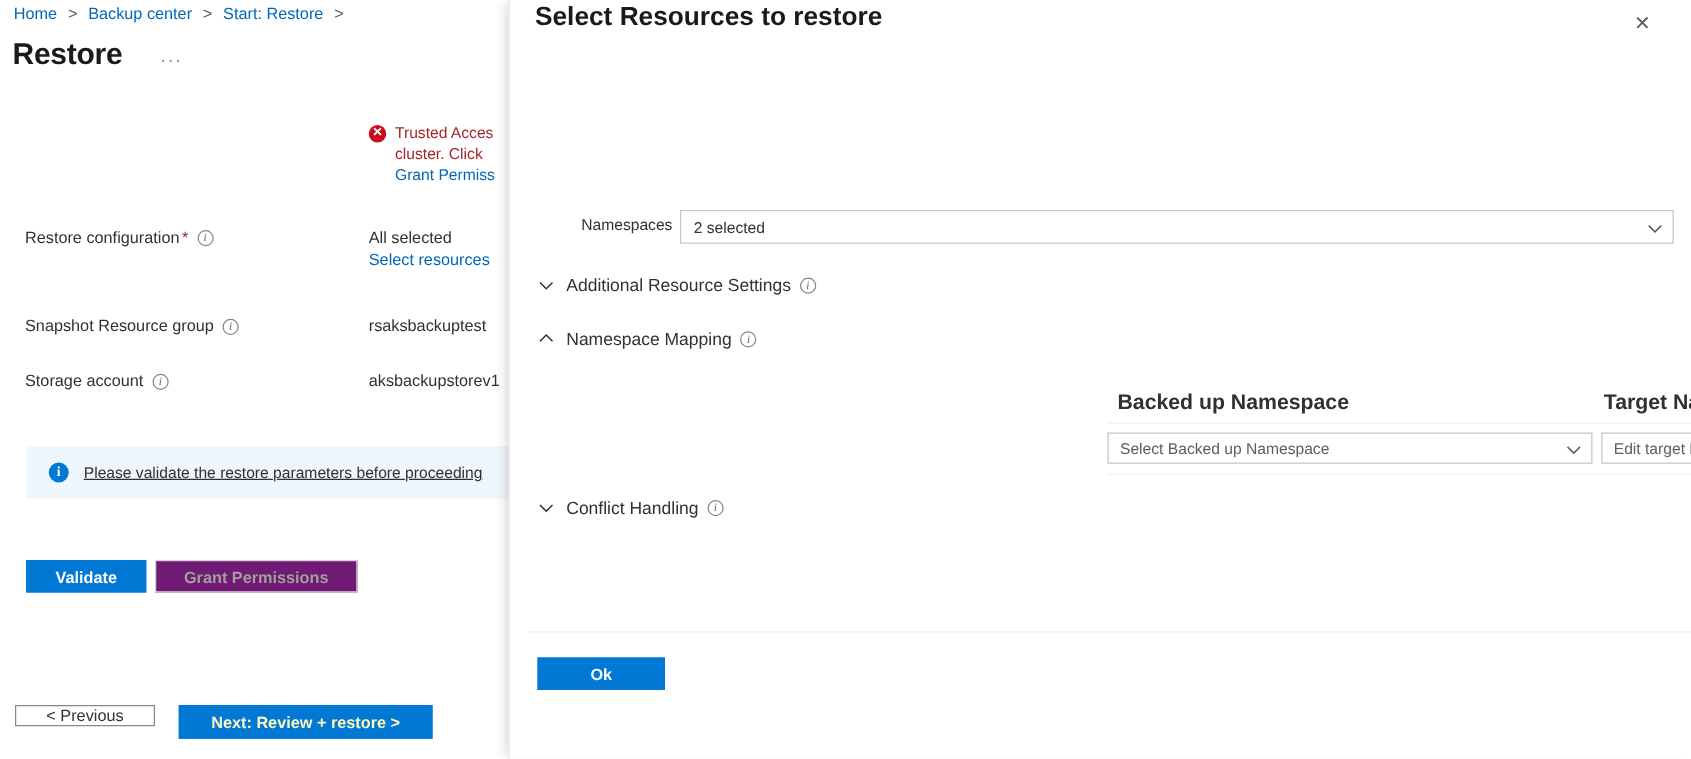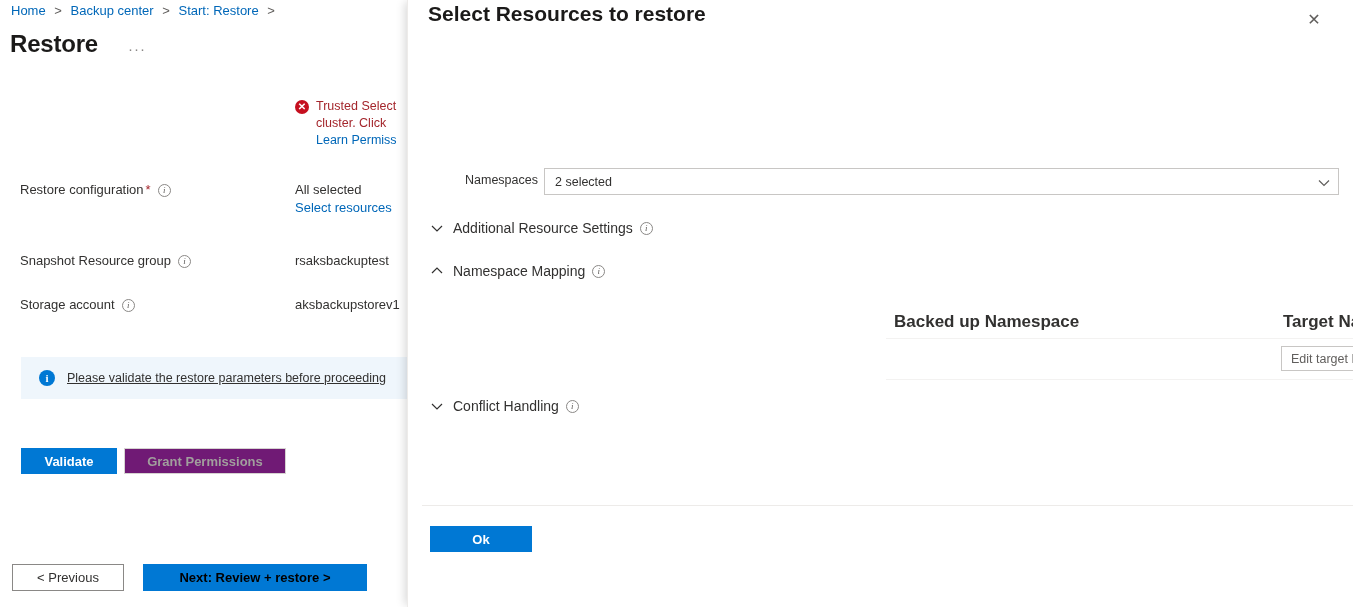--- a/index.html
+++ b/index.html
@@ -99,26 +99,26 @@
   }
   #btn-validate {
     left: 21px; top: 448px; width: 96px; height: 26px;
     background: #0078d4; color: #fff; border: 1px solid #0078d4;
   }
   #btn-grant-permissions {
     left: 124px; top: 448px; width: 162px; height: 26px;
     background: #701a75; color: #a19f9d; border: 1px solid #d6d3d1;
   }
   #btn-previous {
-    left: 12px; top: 564px; width: 112px; height: 27px;
+    left: 12px; top: 564px; width: 112px; height: 17px;
     background: #ffffff; color: #323130; border: 1px solid #8a8886; font-weight: 400;
   }
   #btn-next {
-    left: 143px; top: 564px; width: 224px; height: 27px;
-    background: #0078d4; color: #000000; border: 1px solid #0078d4;
+    left: 143px; top: 564px; width: 203px; height: 27px;
+    background: #0078d4; color: #fef9c3; border: 1px solid #0078d4;
   }
 
   
   #context-pane {
     position: absolute; left: 407px; top: 0; width: 946px; height: 607px;
     background: #ffffff;
     box-shadow: -4px 0 9px -2px rgba(0,0,0,0.16);
     border-left: 1px solid #edebe9;
   }
 
@@ -228,23 +228,23 @@
       <span class="sep">&gt;</span>
       <span class="crumb">Start: Restore</span>
       <span class="sep">&gt;</span>
     </div>
 
     <div id="page-title">Restore</div>
     <div id="title-ellipsis">···</div>
 
     <div id="trusted-access-error">
       <div class="err-icon">✕</div>
-      <span class="err-text">Trusted Select</span>
+      <span class="err-text">Trusted Acces</span>
       <span class="err-text">cluster. Click</span>
-      <span class="err-link">Learn Permiss</span>
+      <span class="err-link">Grant Permiss</span>
     </div>
 
     <div class="form-row" id="row-restore-config">
       <div class="form-label">
         <span>Restore configuration</span><span class="req-star">*</span><span class="info-dot">i</span>
       </div>
       <div class="form-value">All selected</div>
       <div class="form-link">Select resources</div>
     </div>
 
@@ -312,20 +312,28 @@
       <span class="sec-title">Namespace Mapping</span>
       <span class="info-dot">i</span>
     </div>
 
     <div id="mapping-table">
       <div class="th-row">
         <div class="th th-backed">Backed up Namespace</div>
         <div class="th th-target">Target Name Space</div>
       </div>
       <div class="body-row">
+        <div id="mapping-backed-select">
+          <span class="ph">Select Backed up Namespace</span>
+          <span class="chev">
+            <svg width="14" height="14" viewBox="0 0 14 14">
+                <path d="M2 4.5 L7 9.5 L12 4.5" fill="none" stroke="#605e5c" stroke-width="1.2"></path>
+              </svg>
+          </span>
+        </div>
         <input id="mapping-target-input" type="text" placeholder="Edit target Name space" style="">
       </div>
     </div>
 
     <div class="section-head" id="sec-conflict-handling">
       <span class="sec-chev">
         <svg width="16" height="14" viewBox="0 0 16 14">
             <path d="M3 5 L8 10 L13 5" fill="none" stroke="#323130" stroke-width="1.2"></path>
           </svg>
       </span>

